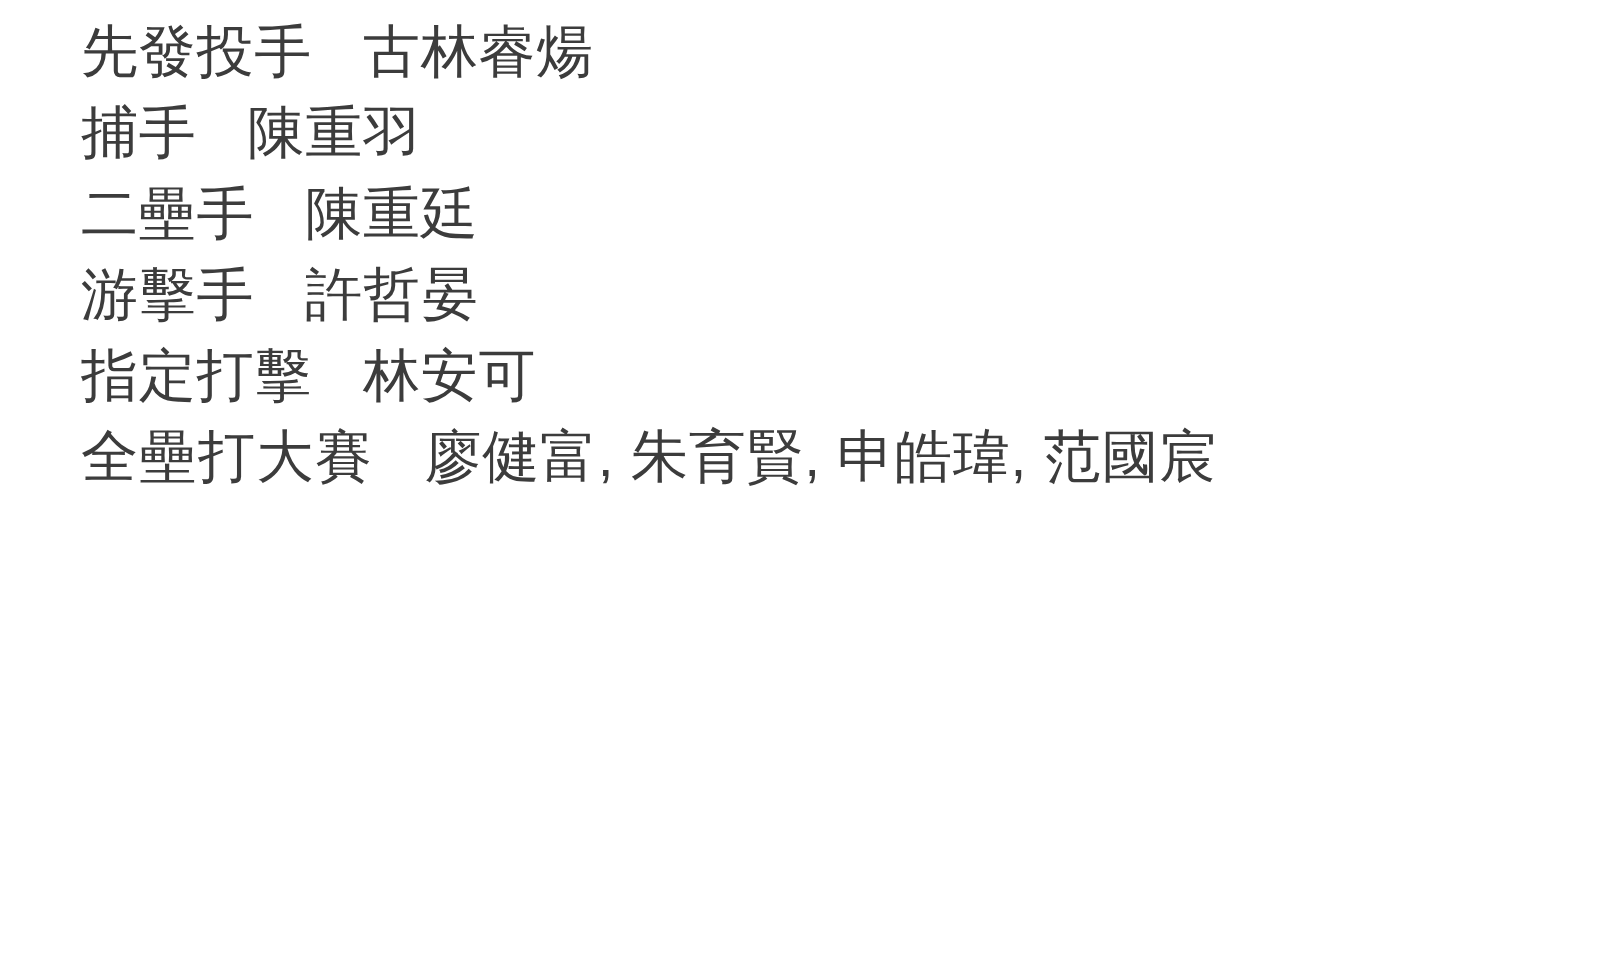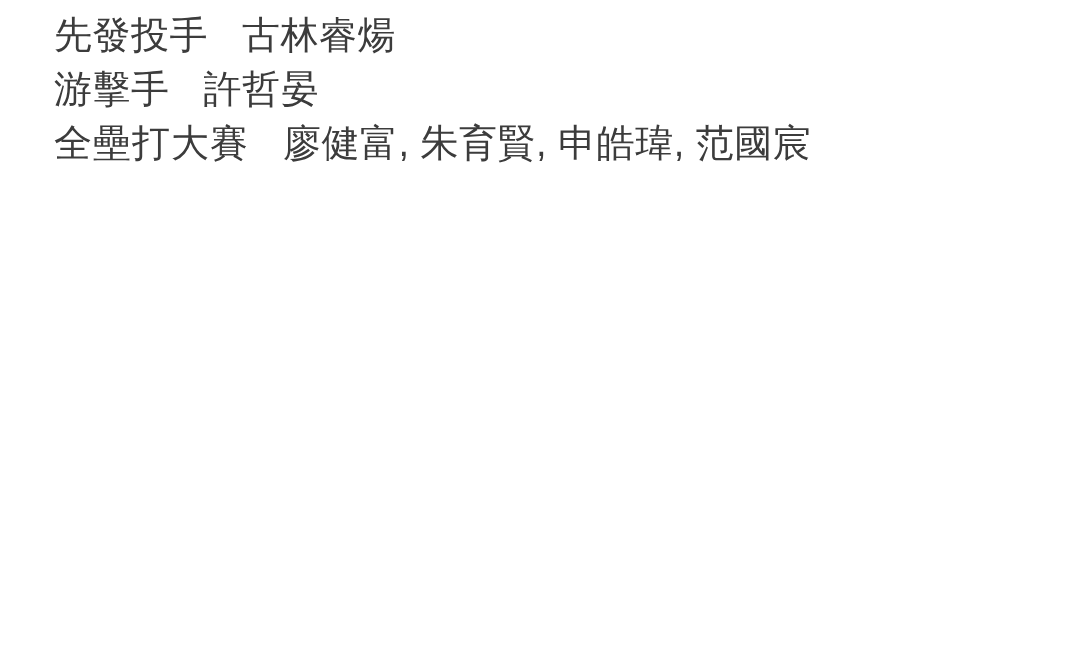--- a/index.html
+++ b/index.html
@@ -44,27 +44,36 @@
 <body>
 
 <div id="roster">
 
   <div class="roster-row">
     <span class="role">先發投手</span><span class="gap"></span><span class="names">古林睿煬</span>
   </div>
 
 
 
+  <div class="roster-row">
+    <span class="role">捕手</span><span class="gap"></span><span class="names">陳重羽</span>
+  </div>
 
 
+  <div class="roster-row">
+    <span class="role">二壘手</span><span class="gap"></span><span class="names">陳重廷</span>
+  </div>
 
 
   <div class="roster-row">
     <span class="role">游擊手</span><span class="gap"></span><span class="names">許哲晏</span>
   </div>
 
 
+  <div class="roster-row">
+    <span class="role">指定打擊</span><span class="gap"></span><span class="names">林安可</span>
+  </div>
 
   <div class="roster-row wide">
     <span class="role">全壘打大賽</span><span class="gap"></span><span class="names">廖健富, 朱育賢, 申皓瑋, 范國宸</span>
   </div>
 
 </div>
 
 </body></html>

